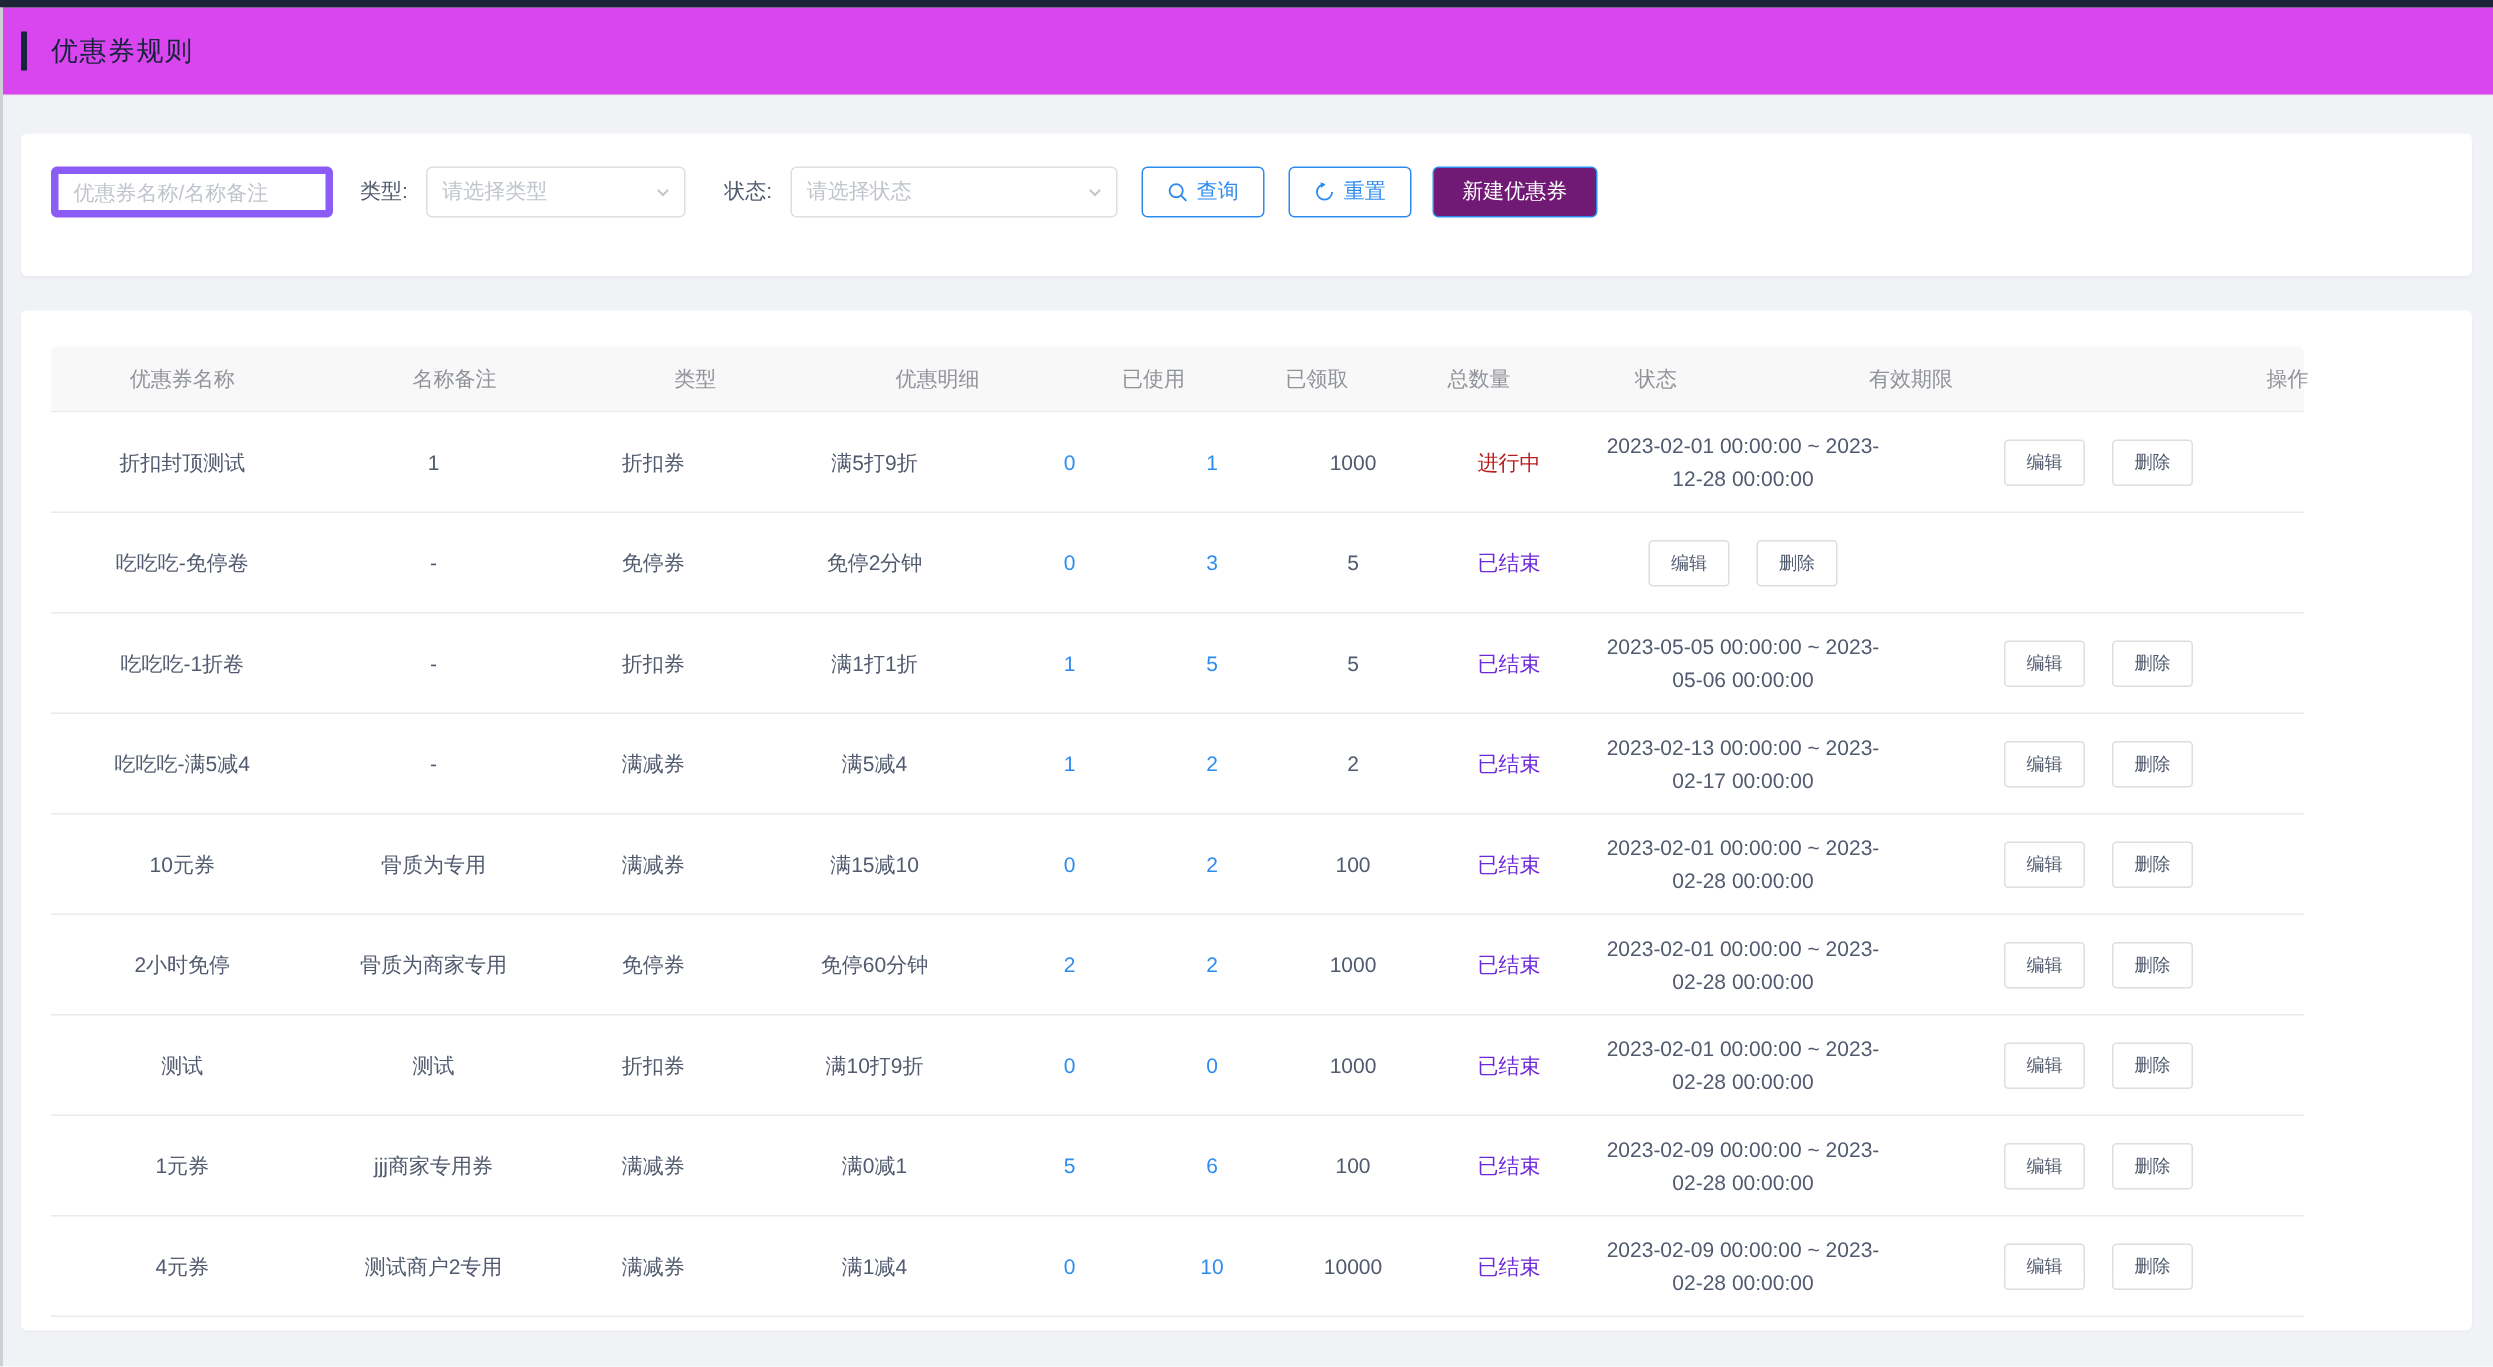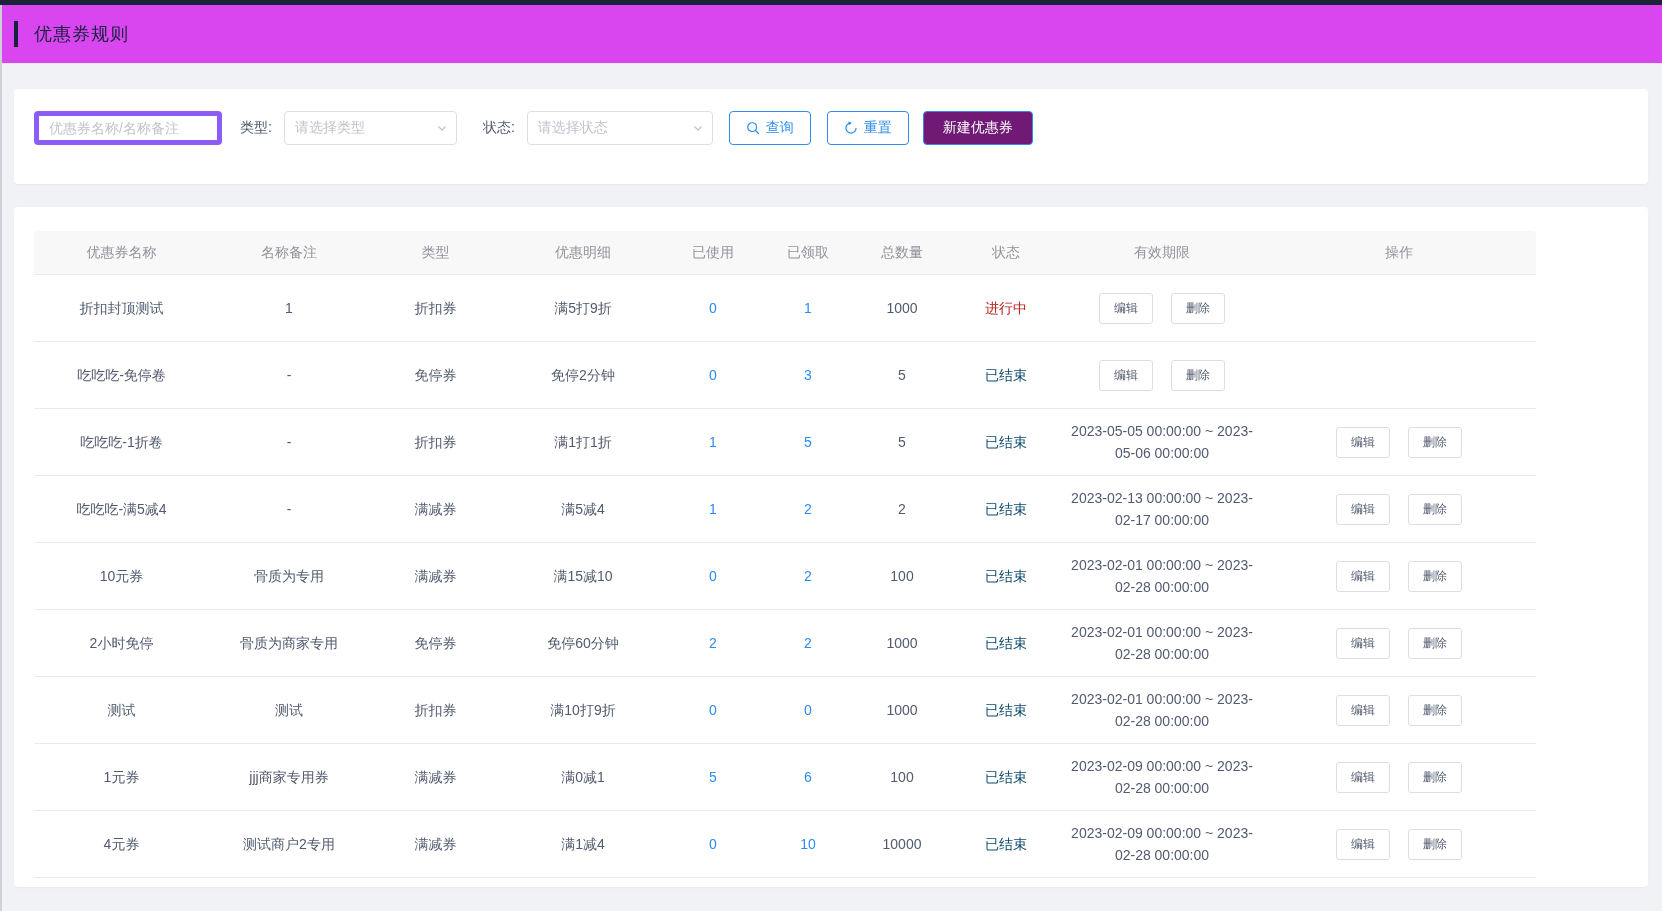--- a/index.html
+++ b/index.html
@@ -34,39 +34,39 @@
   }
   .text-input::placeholder { color:#c0c4cc; }
   .flabel { margin-left:18px; margin-right:12px; color:#515a6e; white-space:nowrap; }
   .select {
     height:34px; border:1px solid #dcdee2; border-radius:4px; background:#fff;
     display:flex; align-items:center; justify-content:space-between;
     padding:0 8px 0 10px; cursor:pointer;
   }
   .select .ph { color:#c0c4cc; }
   .sel-type { width:173px; }
-  .sel-status { width:186px;gap:43px; }
+  .sel-status { width:218px;gap:43px; }
   .btn {
     height:34px; border-radius:4px; font-size:14px; display:inline-flex;
     align-items:center; justify-content:center; gap:6px; cursor:pointer;
     font-family:Liberation Serif, serif; white-space:nowrap;
   }
   .btn-ghost { background:#fff; border:1px solid #2d8cf0; color:#2d8cf0; padding:0 16px; margin-left:16px; }
   .btn-primary { background:#701a75; border:1px solid #2d8cf0; color:#fff; padding:0 19px; margin-left:14px; }
 
   
   .table-card { margin-top:23px; padding:24px 20px 20px 20px; height:680px; }
   .grid-row { display:grid; grid-template-columns:175px 160px 133px 162px 98px 92px 96px 112px 200px 274px; width:1502px; }
-  .thead { background:#f8f8f9; height:44px; align-items:center; color:#909399; border-bottom:1px solid #e8eaec; border-radius:4px 4px 0 0; }
+  .thead { background:#f8f8f9; height:44px; align-items:center; color:#909399; border-bottom:1px solid #e8eaec; border-radius:4px 4px 0 0;gap:14px; }
   .th { text-align:center; padding:0 6px; }
   .tr { height:67px; align-items:center; border-bottom:1px solid #e8eaec; }
   .td { text-align:center; padding:0 6px; line-height:22px; }
   .link { color:#2d8cf0; text-decoration:none; cursor:pointer; }
   .status.active { color:#b91c1c; }
-  .status.ended  { color:#0c4a6e;margin-top:47px; }
+  .status.ended  { color:#6d28d9;margin-top:47px; }
   .mini-btn {
     background:#fff; border:1px solid #dcdee2; border-radius:3px; color:#515a6e;
     font-size:12px; padding:6px 14px; cursor:pointer; margin:0 7px;
     font-family:"Liberation Sans","DejaVu Sans",sans-serif;
   }
   .icon { display:inline-flex; line-height:0; }
 </style>
 </head>
 <body>
 
@@ -135,20 +135,21 @@
   <div id="table-body">
   <div class="grid-row tr">
     <div class="td">折扣封顶测试</div>
     <div class="td">1</div>
     <div class="td">折扣券</div>
     <div class="td">满5打9折</div>
     <div class="td"><a class="link">0</a></div>
     <div class="td"><a class="link">1</a></div>
     <div class="td">1000</div>
     <div class="td"><span class="status active">进行中</span></div>
+    <div class="td">2023-02-01 00:00:00 ~ 2023-12-28 00:00:00</div>
     <div class="td">
       <button class="mini-btn">编辑</button>
       <button class="mini-btn">删除</button>
     </div>
   </div>
 
   <div class="grid-row tr">
     <div class="td">吃吃吃-免停卷</div>
     <div class="td">-</div>
     <div class="td">免停券</div>

